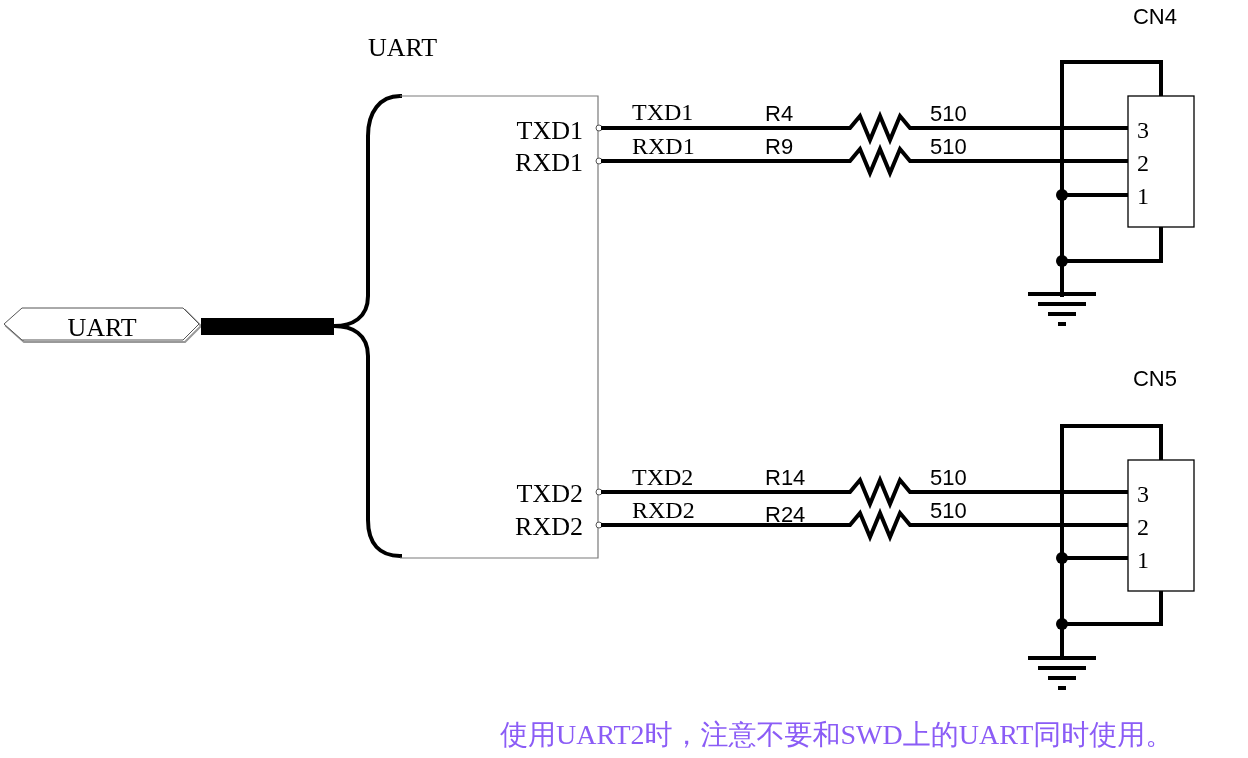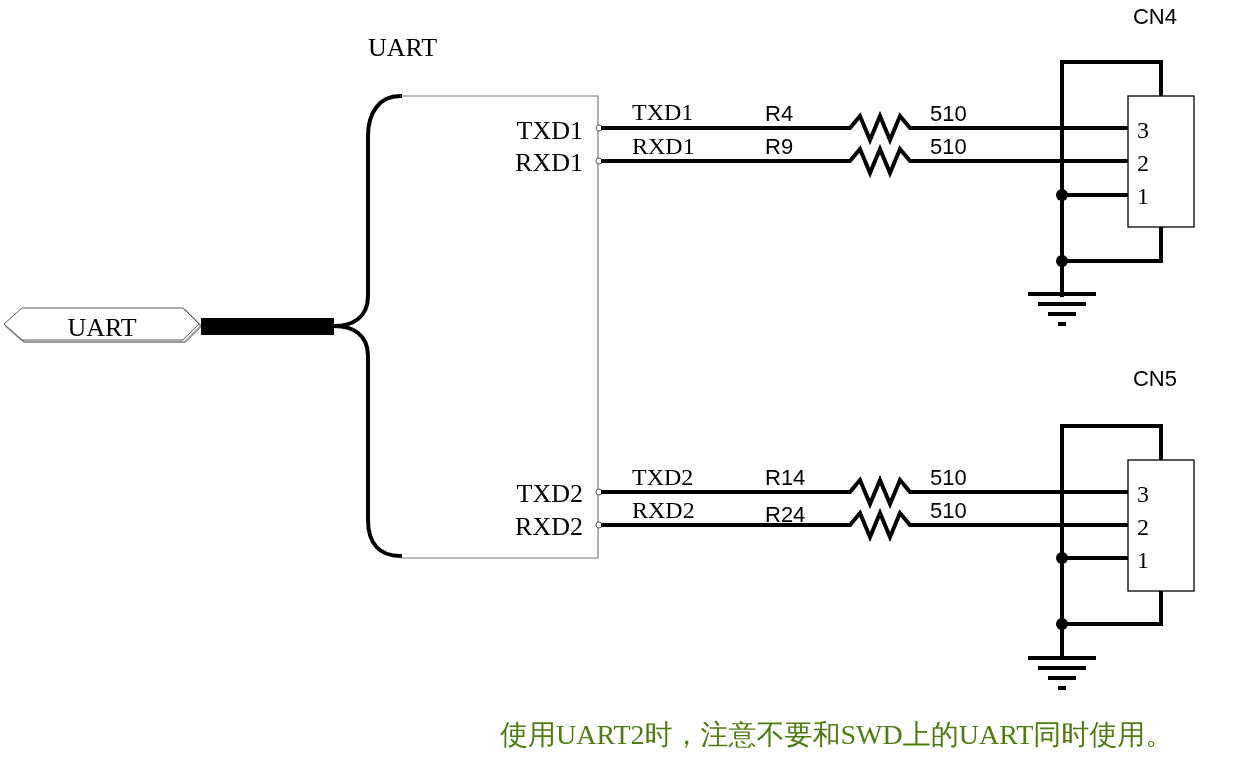--- a/index.html
+++ b/index.html
@@ -3,21 +3,21 @@
   <meta charset="utf-8">
   <style>
     html, body { margin: 0; padding: 0; background: #ffffff; }
     body { width: 1248px; height: 758px; overflow: hidden; position: relative; }
     svg { position: absolute; left: 0; top: 0; }
     .serif { font-family: "Liberation Serif", "DejaVu Serif", serif; fill: #000; }
     .sans { font-family: "Liberation Sans", "DejaVu Sans", sans-serif; fill: #000; }
     .wire { stroke: #000; stroke-width: 4; fill: none; stroke-linecap: square; }
     .thin { stroke: #7a7a7a; stroke-width: 1.2; fill: none; }
     .box { stroke: #000; stroke-width: 1.3; fill: #fff; }
-    .note { position: absolute; left: 500px; top: 716px; font-family: "Liberation Serif", "DejaVu Serif", serif; font-size: 28px; color: #4d7c0f; white-space: nowrap; }
+    .note { position: absolute; left: 500px; top: 716px; font-family: "Liberation Serif", "DejaVu Serif", serif; font-size: 28px; color: #8b5cf6; white-space: nowrap; }
   </style>
 </head>
 <body>
 
 <svg width="1248" height="758" viewBox="0 0 1248 758">
 
   <g>
     <polygon points="6,326 24,310 185,310 201,326 185,342 24,342" fill="#fff" stroke="#999" stroke-width="2"></polygon>
     <polygon points="4,324 22,308 183,308 199,324 183,340 22,340" fill="#fff" stroke="#555" stroke-width="1"></polygon>
     <text class="serif" x="102" y="336" font-size="26" text-anchor="middle">UART</text>

